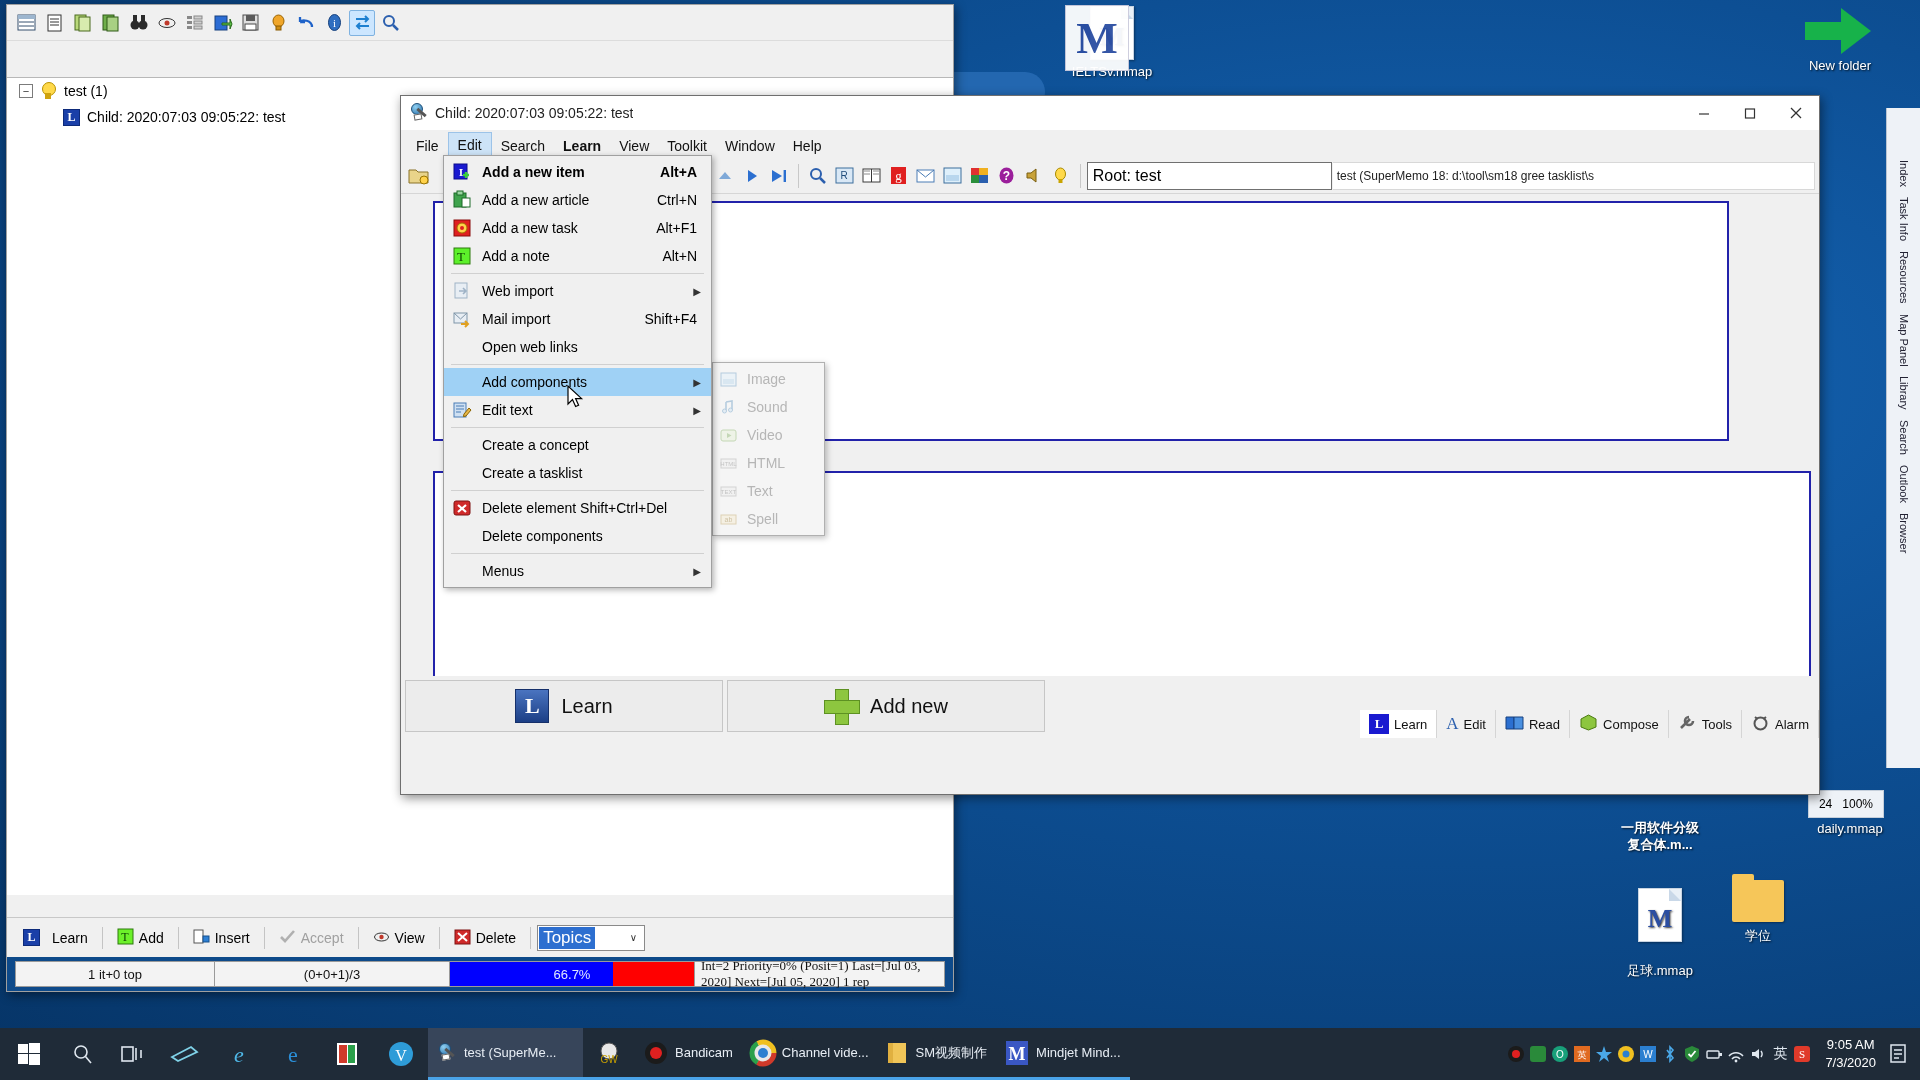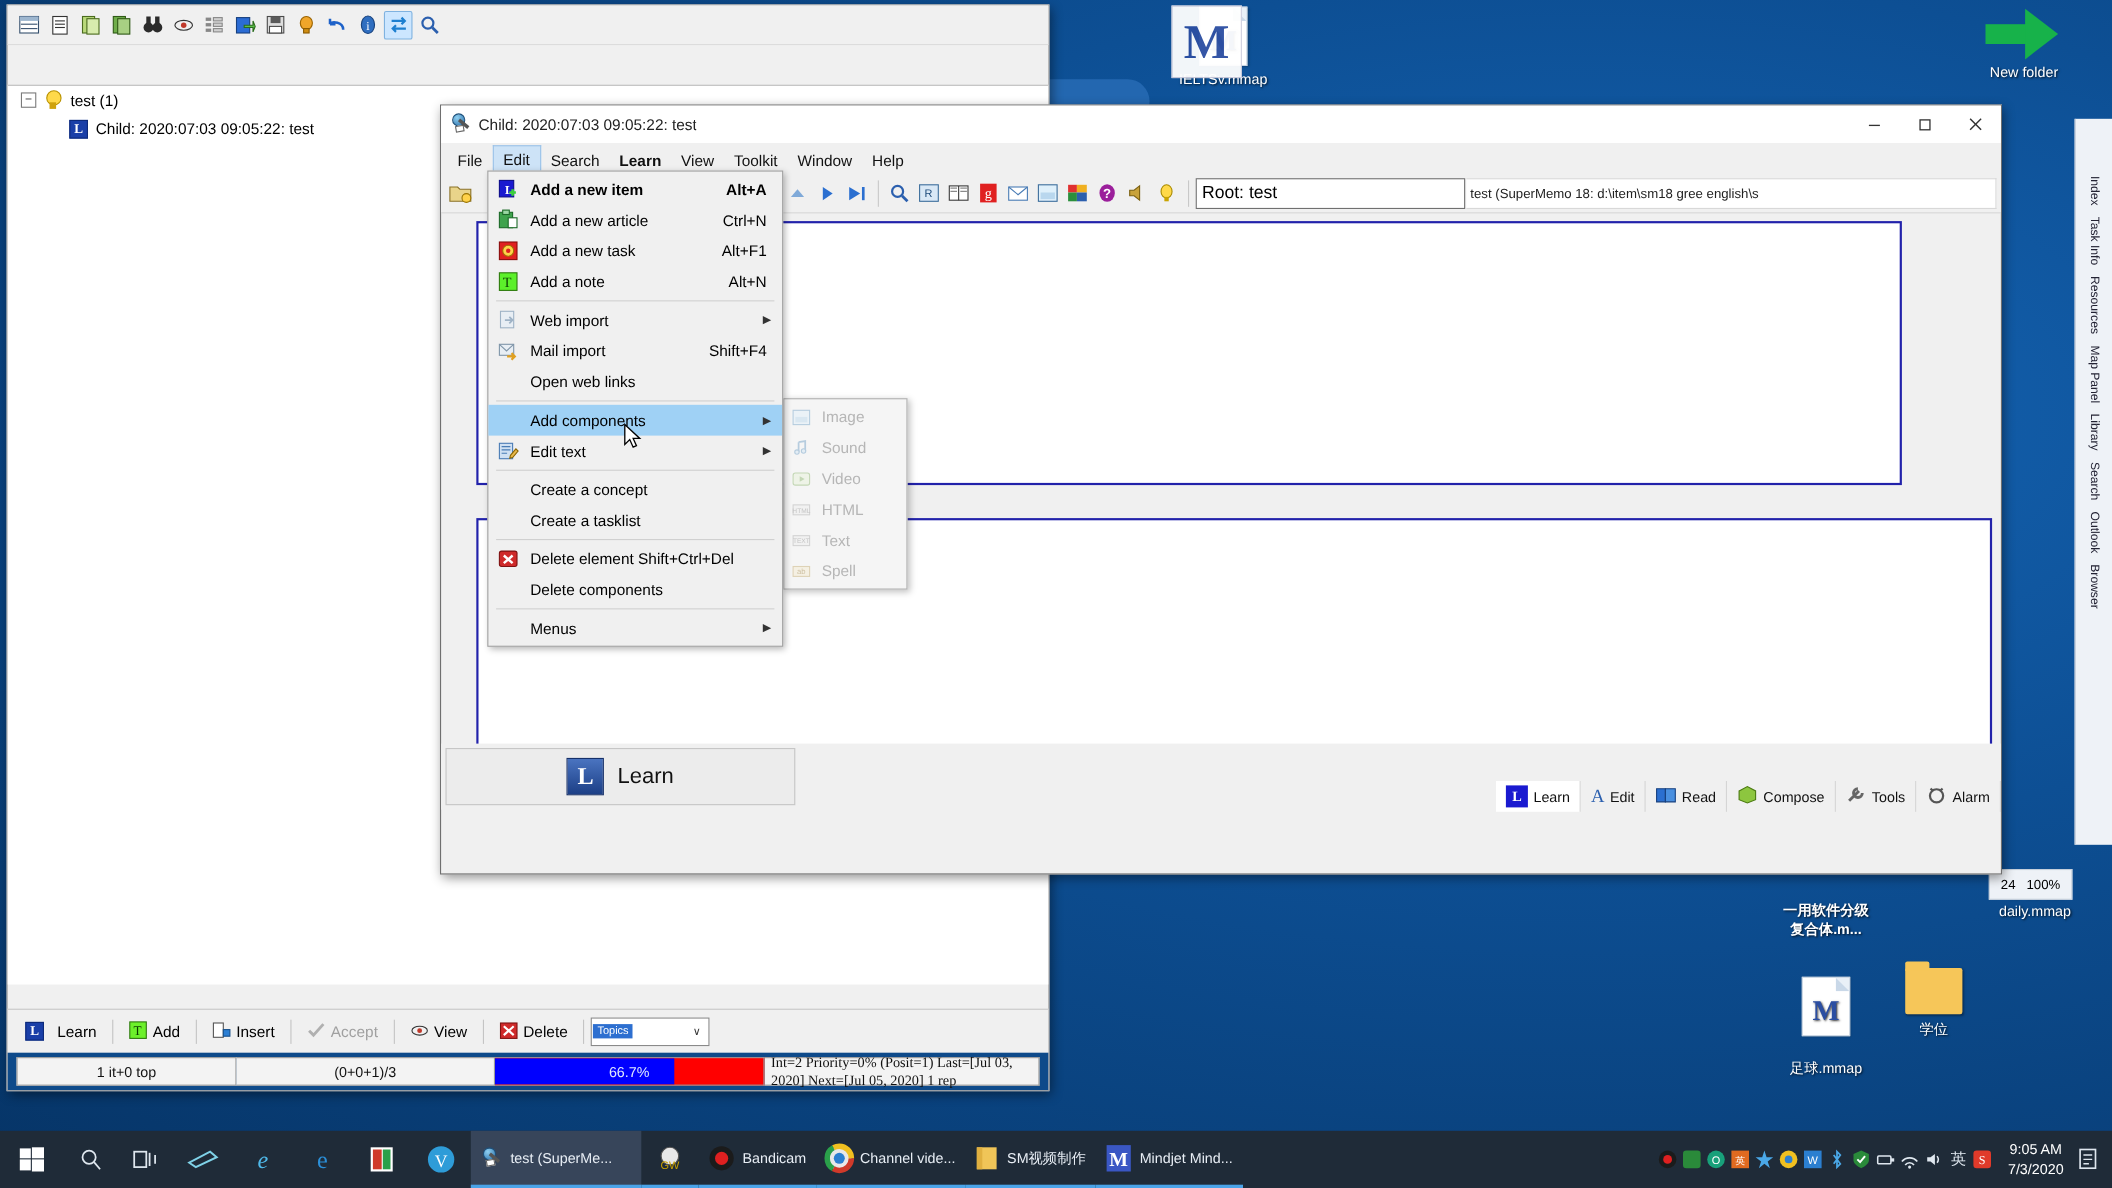--- a/index.html
+++ b/index.html
@@ -102,21 +102,21 @@
      border:1px solid #0d2a7a;font-family:"Liberation Serif",serif;}
 
   #parent-bottombar{ position:absolute; left:0; right:0; bottom:34px; height:40px;
      background:#f0f0f0; border-top:1px solid #c8c8c8; display:flex; align-items:center;
      padding:0 8px; gap:2px;}
   .pb-btn{ display:flex;align-items:center;gap:5px;height:28px;padding:0 8px;font-size:14px;color:#000;}
   .pb-btn.disabled{ color:#a0a0a0; }
   .pb-sep{ width:1px;height:22px;background:#c4c4c4;margin:0 4px;}
   .pb-combo{ width:108px;height:26px;border:1px solid #8a8a8a;background:#fff;display:flex;
      align-items:center;position:relative;}
-  .pb-combo .val{ background:#2d6fd0;color:#fff;font-size:10px;padding:1px 4px;margin-left:1px;}
+  .pb-combo .val{ background:#2d6fd0;color:#fff;font-size:17px;padding:1px 4px;margin-left:1px;}
   .pb-combo .caret{ position:absolute; right:7px; font-size:10px; color:#333;}
 
   #parent-status{ position:absolute; left:0;right:0;bottom:0;height:34px; background:#0e4a8a;
      display:flex;align-items:center;padding:3px 8px; gap:0;}
   .st-cell{ height:26px; background:#f3f3f3; border:1px solid #9a9a9a; display:flex;
      align-items:center; justify-content:center; font-size:13px; color:#111;}
 
   
   #child-window{ left:400px; top:95px; width:1420px; height:700px; background:#f0f0f0;
      border:1px solid #6f6f6f; }
@@ -568,21 +568,21 @@
         </svg>
       </div>
     <div class="tbi">
         <svg width="19" height="19">
           <ellipse cx="9.5" cy="8" rx="5" ry="6" fill="#ffd94a" stroke="#a98a00"></ellipse>
           <rect x="7.5" y="13" width="4" height="4" fill="#c9a400"></rect>
         </svg>
       </div>
     <div class="ct-sep"></div>
     <div class="root-field">Root: test</div>
-    <div class="root-path">test (SuperMemo 18: d:\item\sm18 gree english\s</div>
+    <div class="root-path">test (SuperMemo 18: d:\tool\sm18 gree tasklist\s</div>
   </div>
 
   <div class="edit-panel" id="panel-top"></div>
   <div class="edit-panel" id="panel-bottom"></div>
 
   <div id="status-icons">
     <span class="badge" style="background:#f0f0f0;">
         <svg width="17" height="17">
           <rect x="1" y="1" width="15" height="15" fill="#6cf02a" stroke="#2d7a0c"></rect>
           <text x="8" y="13" font-size="12" fill="#0a3d00" text-anchor="middle" font-family="Liberation Serif, serif">T</text>
@@ -688,20 +688,24 @@
           <text x="8.5" y="13" font-size="11" fill="#fff" text-anchor="middle" font-weight="bold">?</text>
         </svg>
       </span>
   </div>
 
   <div id="child-actionbar">
     <div class="act-btn" style="width:318px;margin:4px 0 4px 4px;">
       <span class="blue-L">L</span>
       <span>Learn</span>
     </div>
+    <div class="act-btn" style="width:318px;margin:4px 0 4px 4px;">
+      <span class="plus-green"></span>
+      <span>Add new</span>
+    </div>
   </div>
 
   <div id="child-tabs">
     <div class="ctab active">
       <span style="width:20px;height:20px;background:#1a1ad0;color:#fff;font-size:13px;font-weight:bold;display:flex;align-items:center;justify-content:center;font-family:'Liberation Serif',serif;">L</span>
       <span>Learn</span>
     </div>
     <div class="ctab">
       <span style="font-size:17px;color:#2b5fae;font-family:'Liberation Serif',serif;">A</span>
       <span>Edit</span>

